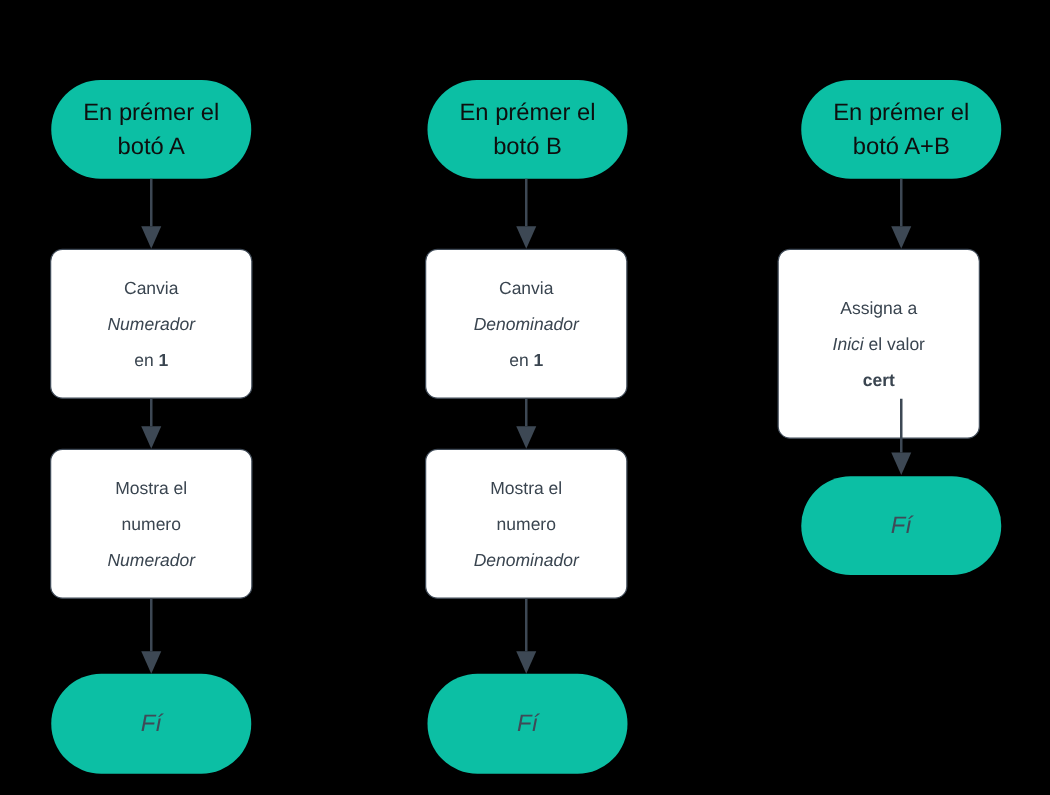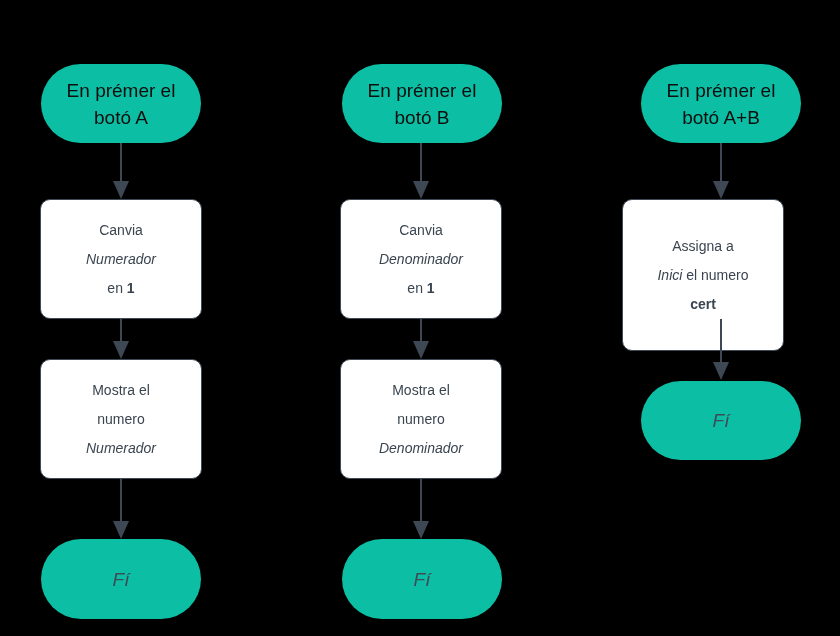--- a/index.html
+++ b/index.html
@@ -155,21 +155,21 @@
   </div>
 
   <div class="arrow" style="left:713px;top:119px;height:56px">
     <div class="arrow-line"></div>
     <div class="arrow-head"></div>
   </div>
 
   <div class="node box" style="left:622px;top:175px;height:152px">
     <div>
       <span>Assigna a</span><br>
-      <span class="bi">Inici</span><span> el numero</span><br>
+      <span class="bi">Inici</span><span> el valor</span><br>
       <span class="b">cert</span>
     </div>
   </div>
 
   <div class="arrow" style="left:713px;top:295px;height:61px">
     <div class="arrow-line"></div>
     <div class="arrow-head"></div>
   </div>
 
   <div class="node pill end" style="left:641px;top:357px;height:79px">

